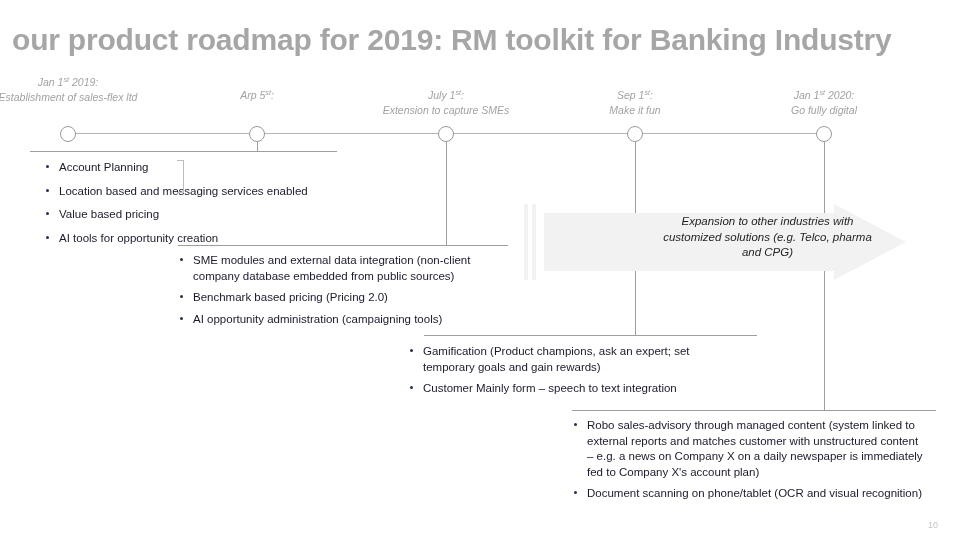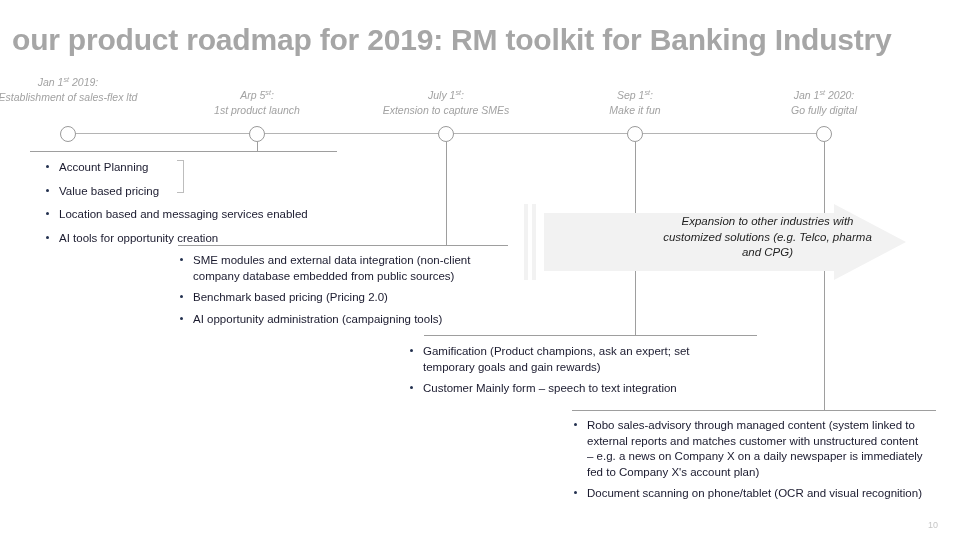--- a/index.html
+++ b/index.html
@@ -206,21 +206,20 @@
     <span class="m-date">
       <span>Jan 1</span><sup>st</sup><span> 2019:</span>
     </span>
     <span class="m-desc" style="white-space:normal;">Establishment of sales-flex ltd</span>
   </div>
 
   <div class="milestone-label" style="left:177px; top:88px; width:160px;">
     <span class="m-date">
       <span>Arp 5</span><sup>st</sup><span>:</span>
     </span>
-    <span class="m-desc">1st product launch</span>
   </div>
 
   <div class="milestone-label" style="left:346px; top:88px; width:200px;">
     <span class="m-date">
       <span>July 1</span><sup>st</sup><span>:</span>
     </span>
     <span class="m-desc">Extension to capture SMEs</span>
   </div>
 
   <div class="milestone-label" style="left:555px; top:88px; width:160px;">
@@ -254,25 +253,25 @@
   <div class="block-rule" style="left:424px; top:335px; width:333px;"></div>
   <div class="block-rule" style="left:572px; top:410px; width:364px;"></div>
 
   <div class="bullet-block" id="block-1" style="left:44px; top:160px; width:300px;">
     <div class="bullet-item">
       <span class="dot"></span>
       <span>Account Planning</span>
     </div>
     <div class="bullet-item">
       <span class="dot"></span>
+      <span>Location based and messaging services enabled</span>
+    </div>
+    <div class="bullet-item">
+      <span class="dot"></span>
       <span>Value based pricing</span>
-    </div>
-    <div class="bullet-item">
-      <span class="dot"></span>
-      <span>Location based and messaging services enabled</span>
     </div>
     <div class="bullet-item">
       <span class="dot"></span>
       <span>AI tools for opportunity creation</span>
     </div>
   </div>
 
   <div id="bracket-group">
     <span class="b-top"></span>
     <span class="b-vert"></span>

